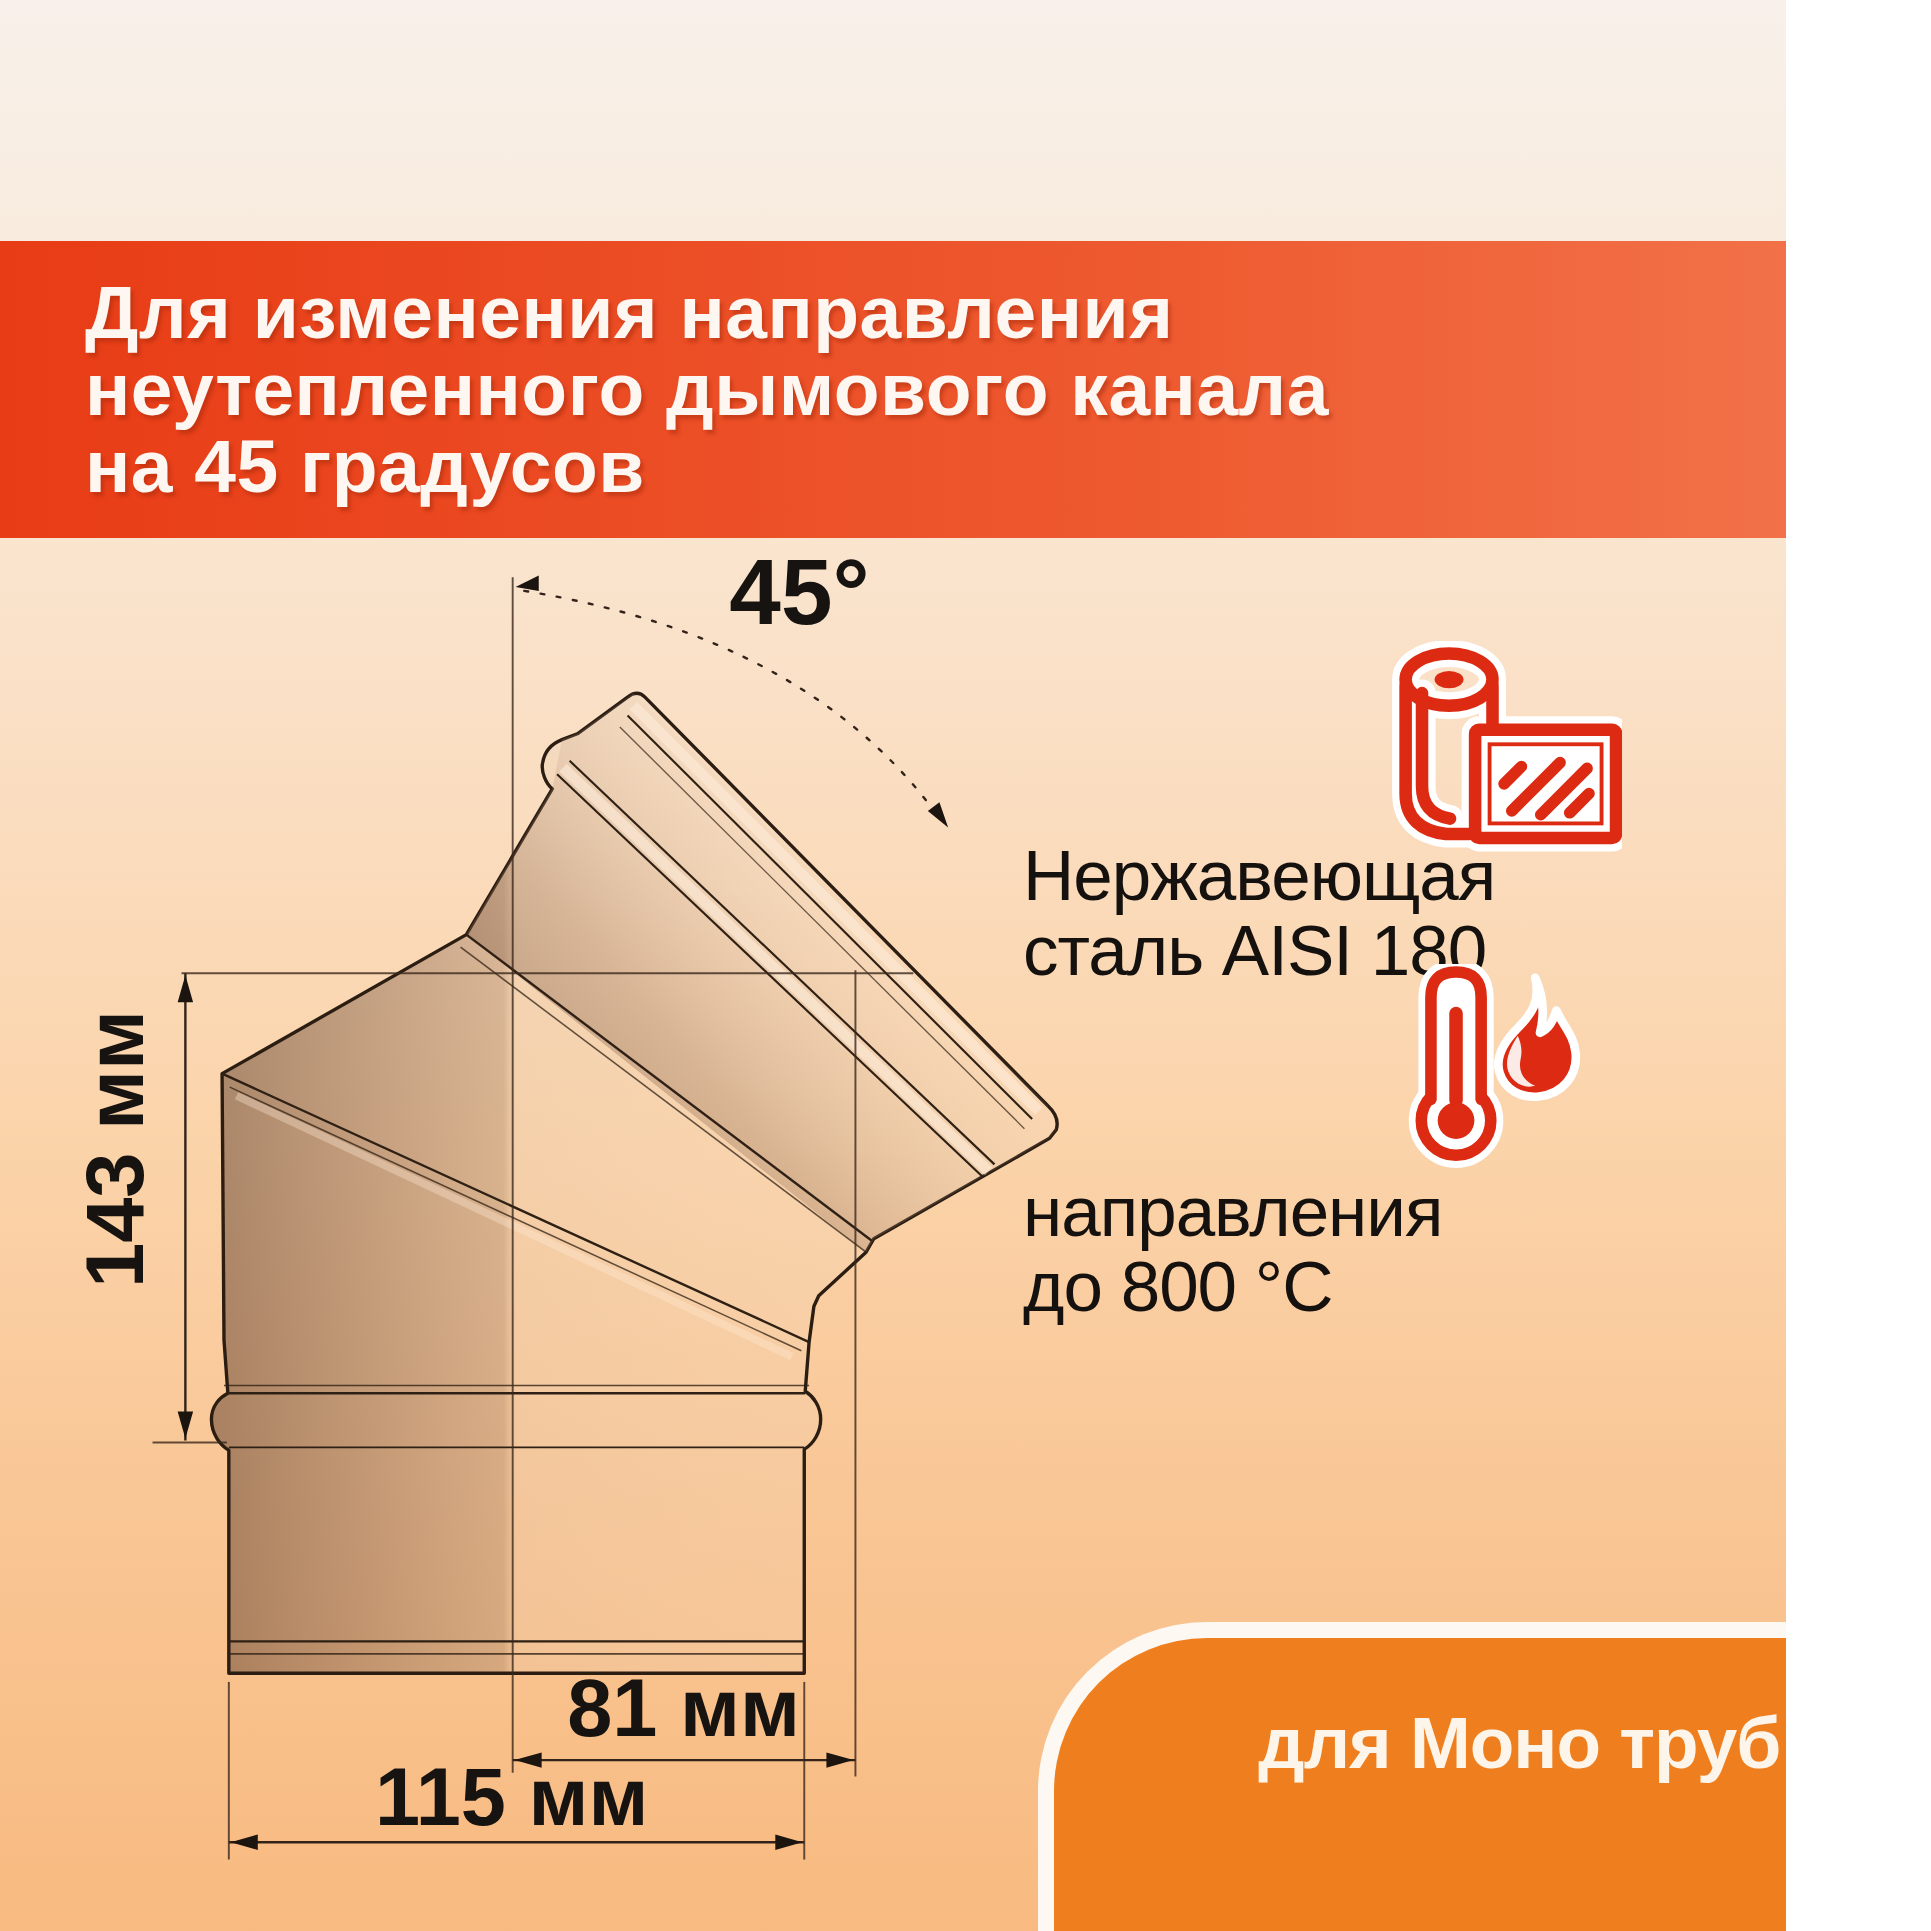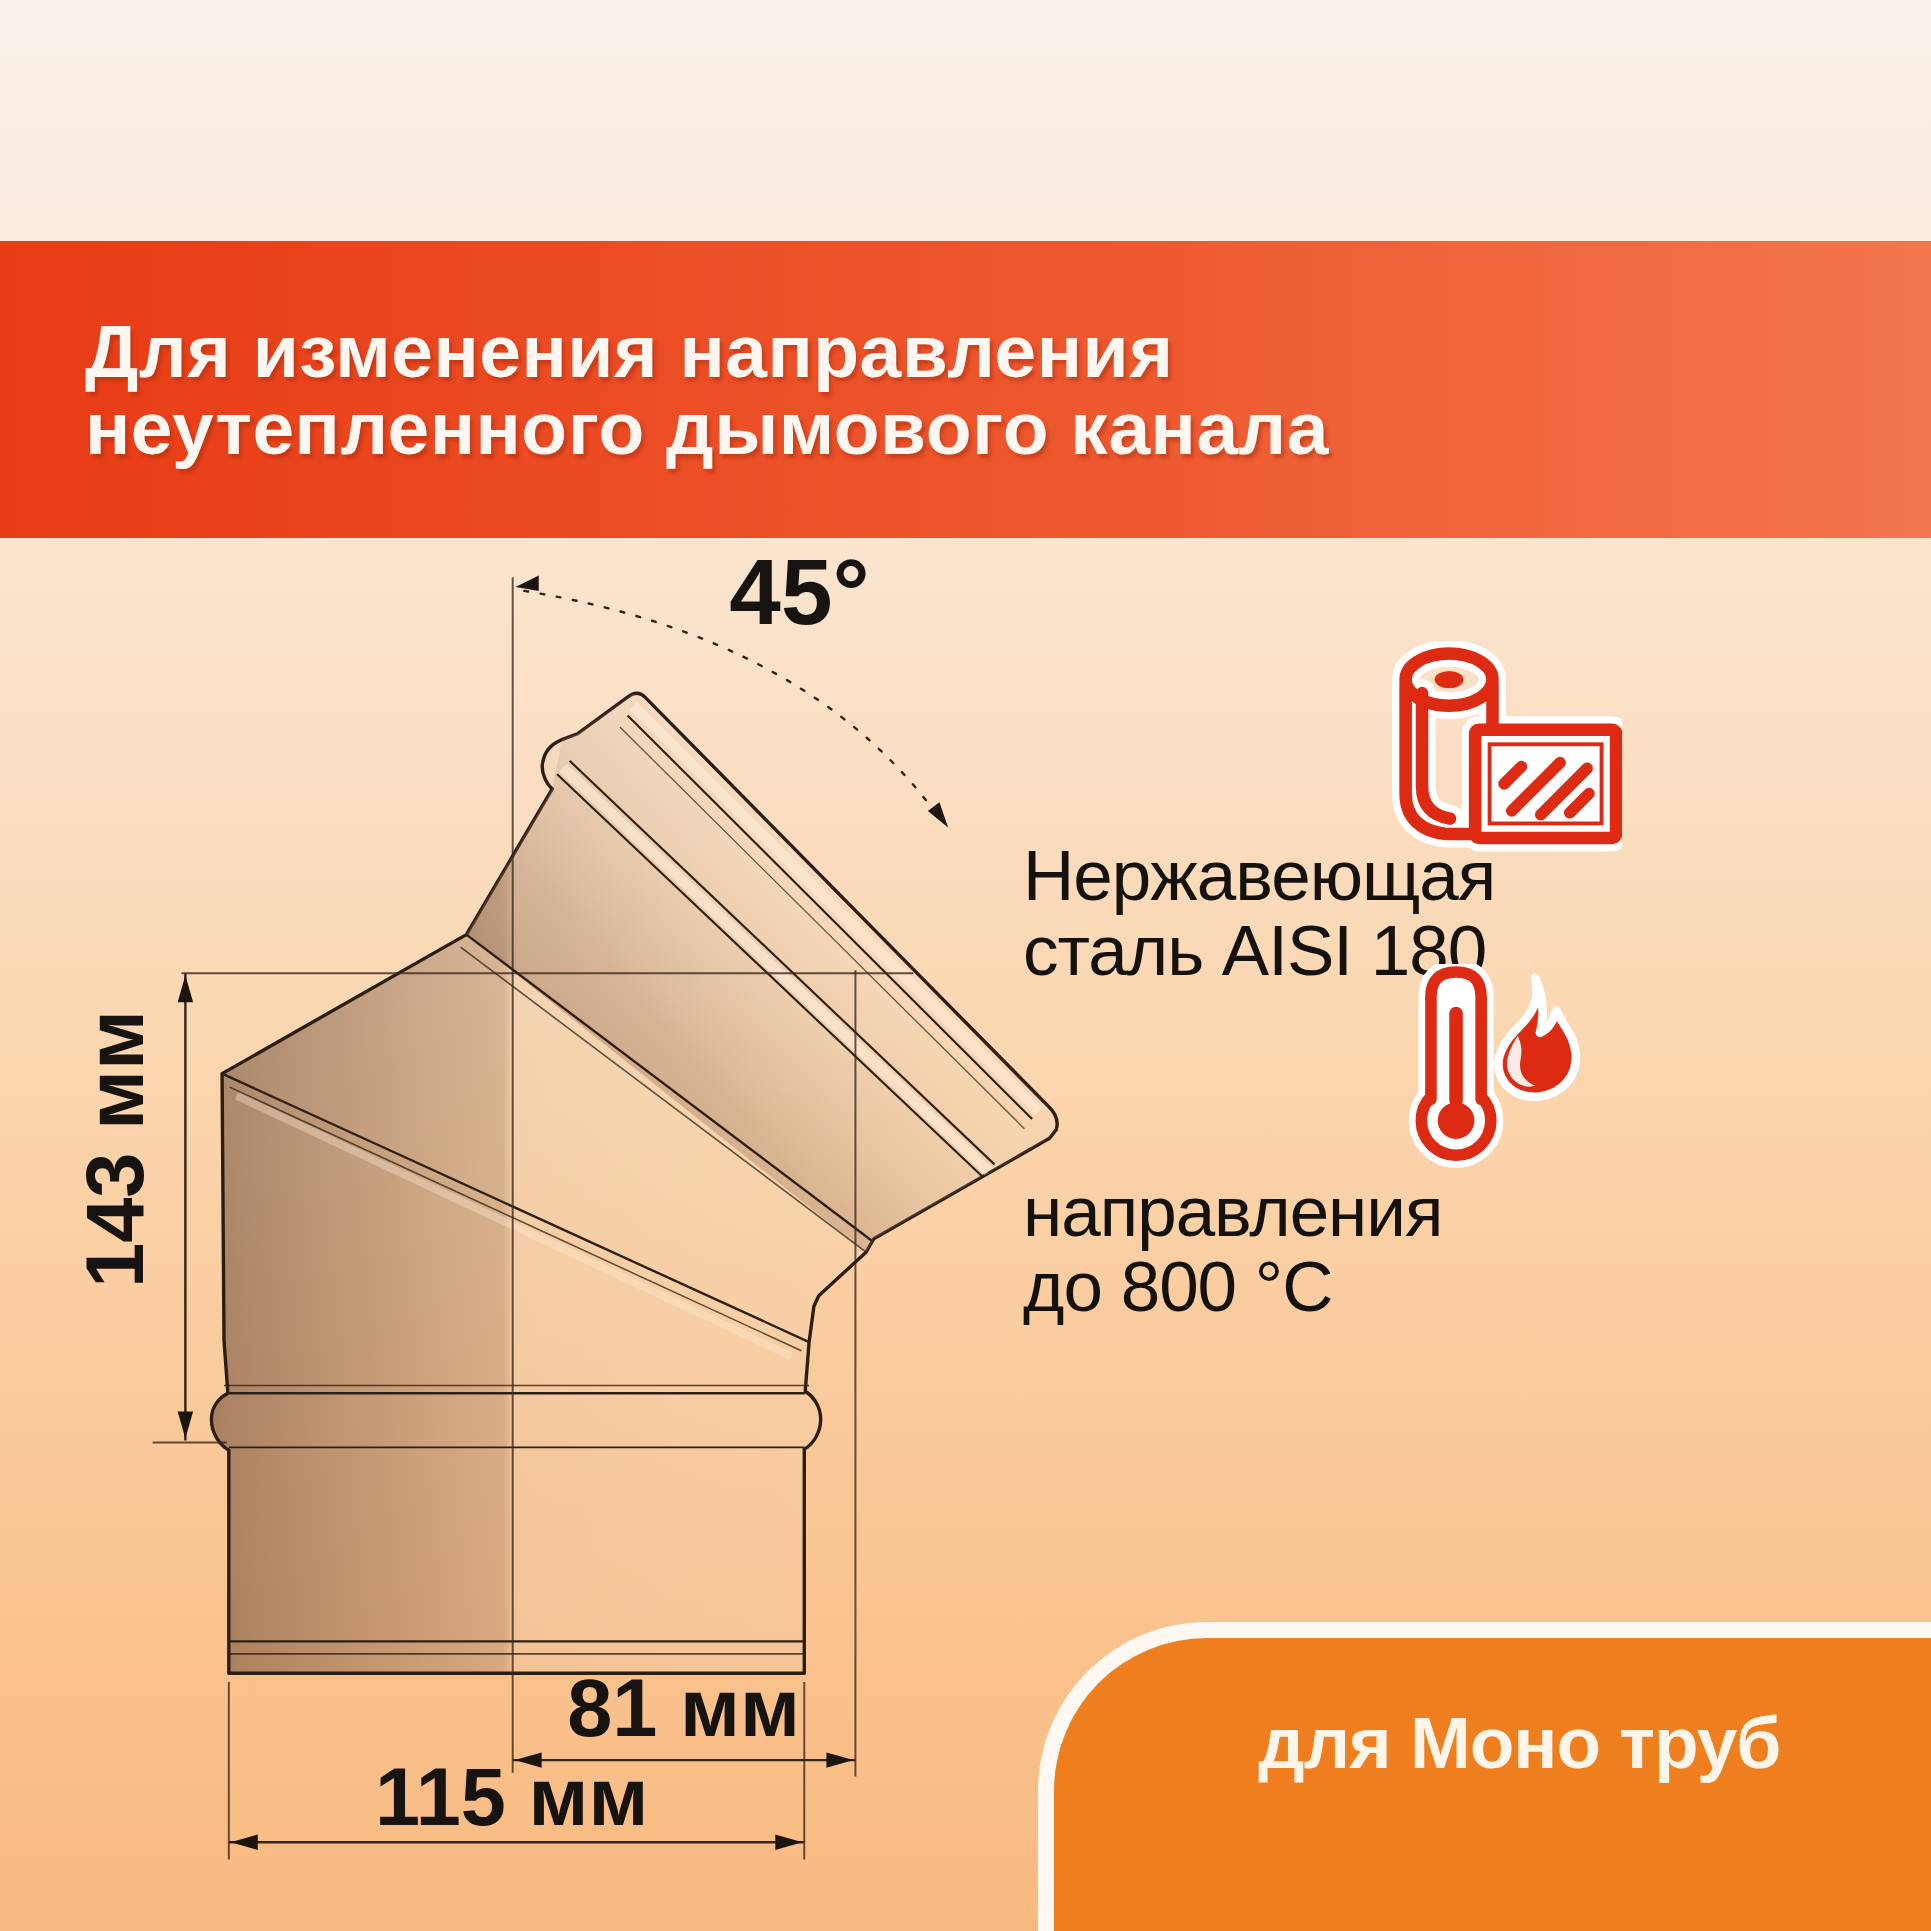--- a/index.html
+++ b/index.html
@@ -1,18 +1,18 @@
 <!DOCTYPE html>
 <html style="--banner-red-left: #e83c16; --banner-red-right: #f3764e; --accent-red: #dd2a12; --card-orange: #ef7f1e;"><head>
 <meta charset="utf-8">
 <style>
   html,body{margin:0;padding:0;}
   body{width:1931px;height:1931px;font-family:"Liberation Sans","DejaVu Sans",sans-serif;}
   .poster{
-    position:relative;width:1931px;height:1931px;overflow:hidden;
+    position:relative;width:1786px;height:1931px;overflow:hidden;
     background:linear-gradient(180deg,#f8f0ea 0%,#f9ead9 18%,#fadfc4 38%,#fbd4ab 58%,#f9c695 78%,#f8ba80 100%);
   }
   .banner{
     position:absolute;left:0;top:241px;width:1931px;height:297px;
     background:linear-gradient(90deg,var(--banner-red-left,#e83c16) 0%,#ee5a30 60%,var(--banner-red-right,#f3764e) 100%);
     color:#fdf6f1;display:flex;flex-direction:column;justify-content:center;
     padding-left:85px;box-sizing:border-box;
     font-size:75px;font-weight:700;line-height:77px;letter-spacing:0.5px;
     text-shadow:2.9px 3.9px 3.9px rgba(160,40,8,.45);
   }
@@ -40,20 +40,21 @@
   .dim-label{font-weight:700;fill:#171310;}
 </style>
 </head>
 <body>
 
 <div class="poster">
 
   <div class="banner">
     <div>Для изменения направления</div>
     <div>неутепленного дымового канала</div>
+    <div>на 45 градусов</div>
   </div>
 
   <svg class="diagram-svg" viewBox="0 0 2000 2000">
     <defs>
       <linearGradient id="bodyGrad" gradientUnits="userSpaceOnUse" x1="216" y1="0" x2="1102" y2="0">
         <stop offset="0" stop-color="rgba(110,76,56,0.58)"></stop>
         <stop offset="0.18" stop-color="rgba(140,104,80,0.50)"></stop>
         <stop offset="0.345" stop-color="rgba(172,136,108,0.44)"></stop>
         <stop offset="0.36" stop-color="rgba(226,198,170,0.26)"></stop>
         <stop offset="0.6" stop-color="rgba(236,212,187,0.20)"></stop>

